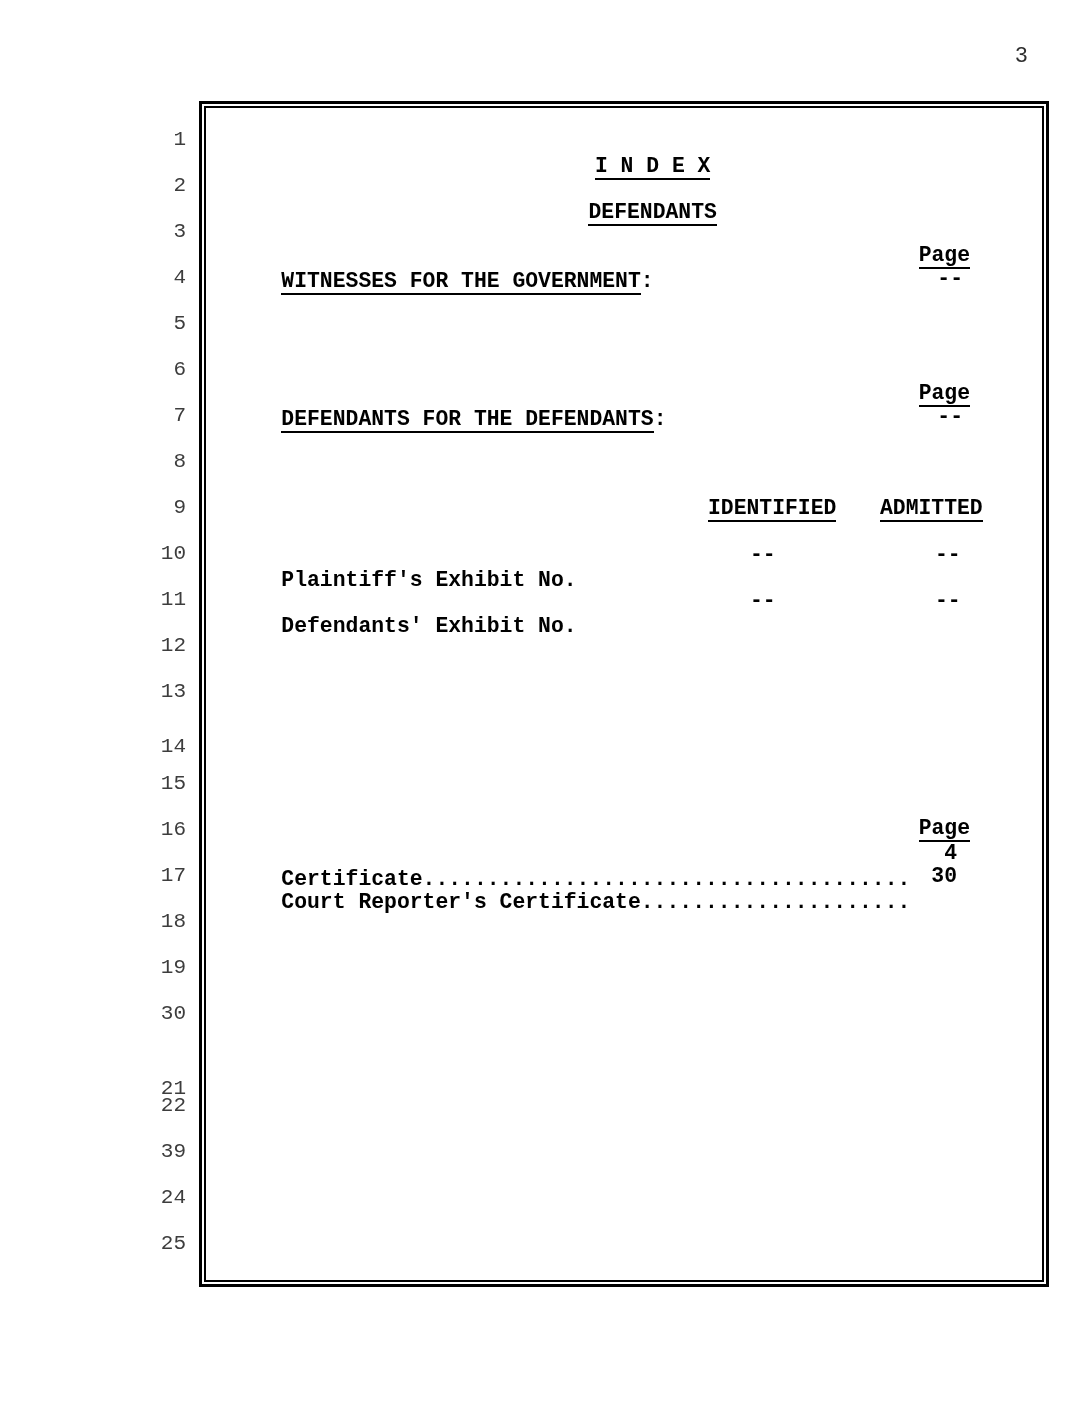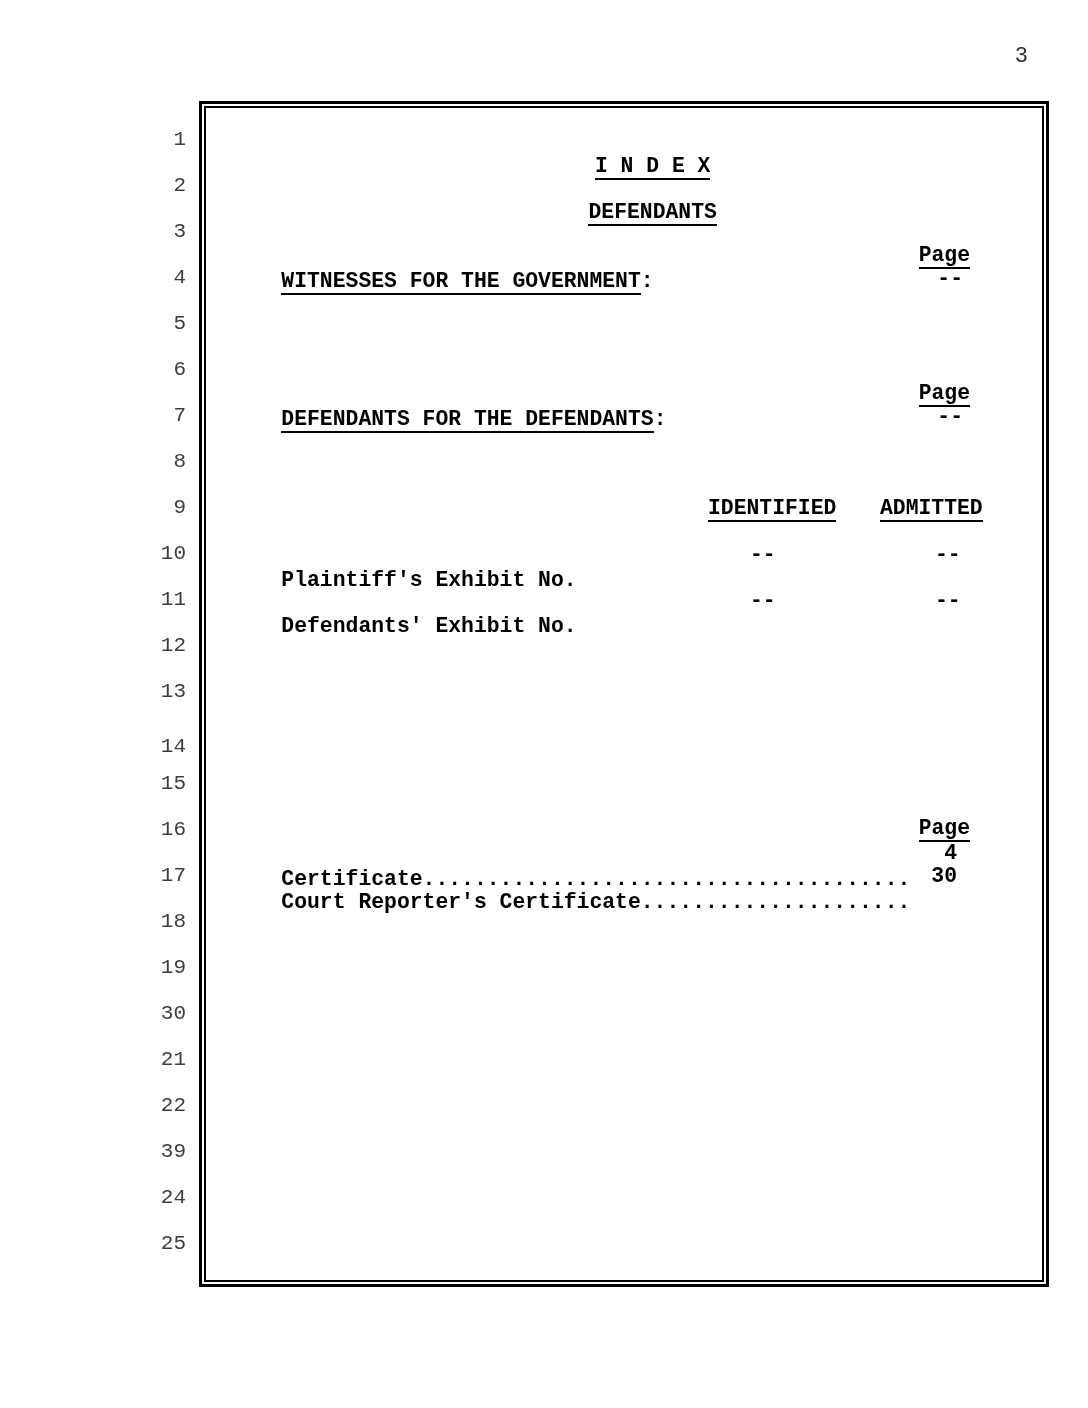--- a/index.html
+++ b/index.html
@@ -96,21 +96,21 @@
       <div class="line-number" style="top: 587px;">11</div>
       <div class="line-number" style="top: 633px;">12</div>
       <div class="line-number" style="top: 679px;">13</div>
       <div class="line-number" style="top: 734px; font-family: Liberation Mono, monospace;">14</div>
       <div class="line-number" style="top: 771px;">15</div>
       <div class="line-number" style="top: 817px;">16</div>
       <div class="line-number" style="top: 863px;">17</div>
       <div class="line-number" style="top: 909px;">18</div>
       <div class="line-number" style="top: 955px;">19</div>
       <div class="line-number" style="top: 1001px;">30</div>
-      <div class="line-number" style="top: 1047px;">21</div>
+      <div class="line-number" style="top: 1076px;">21</div>
       <div class="line-number" style="top: 1093px;">22</div>
       <div class="line-number" style="top: 1139px;">39</div>
       <div class="line-number" style="top: 1185px;">24</div>
       <div class="line-number" style="top: 1231px;">25</div>
     </div>
 
   <div class="row center" style="top:127px">
     <span class="u">I N D E X</span>
   </div>
 

